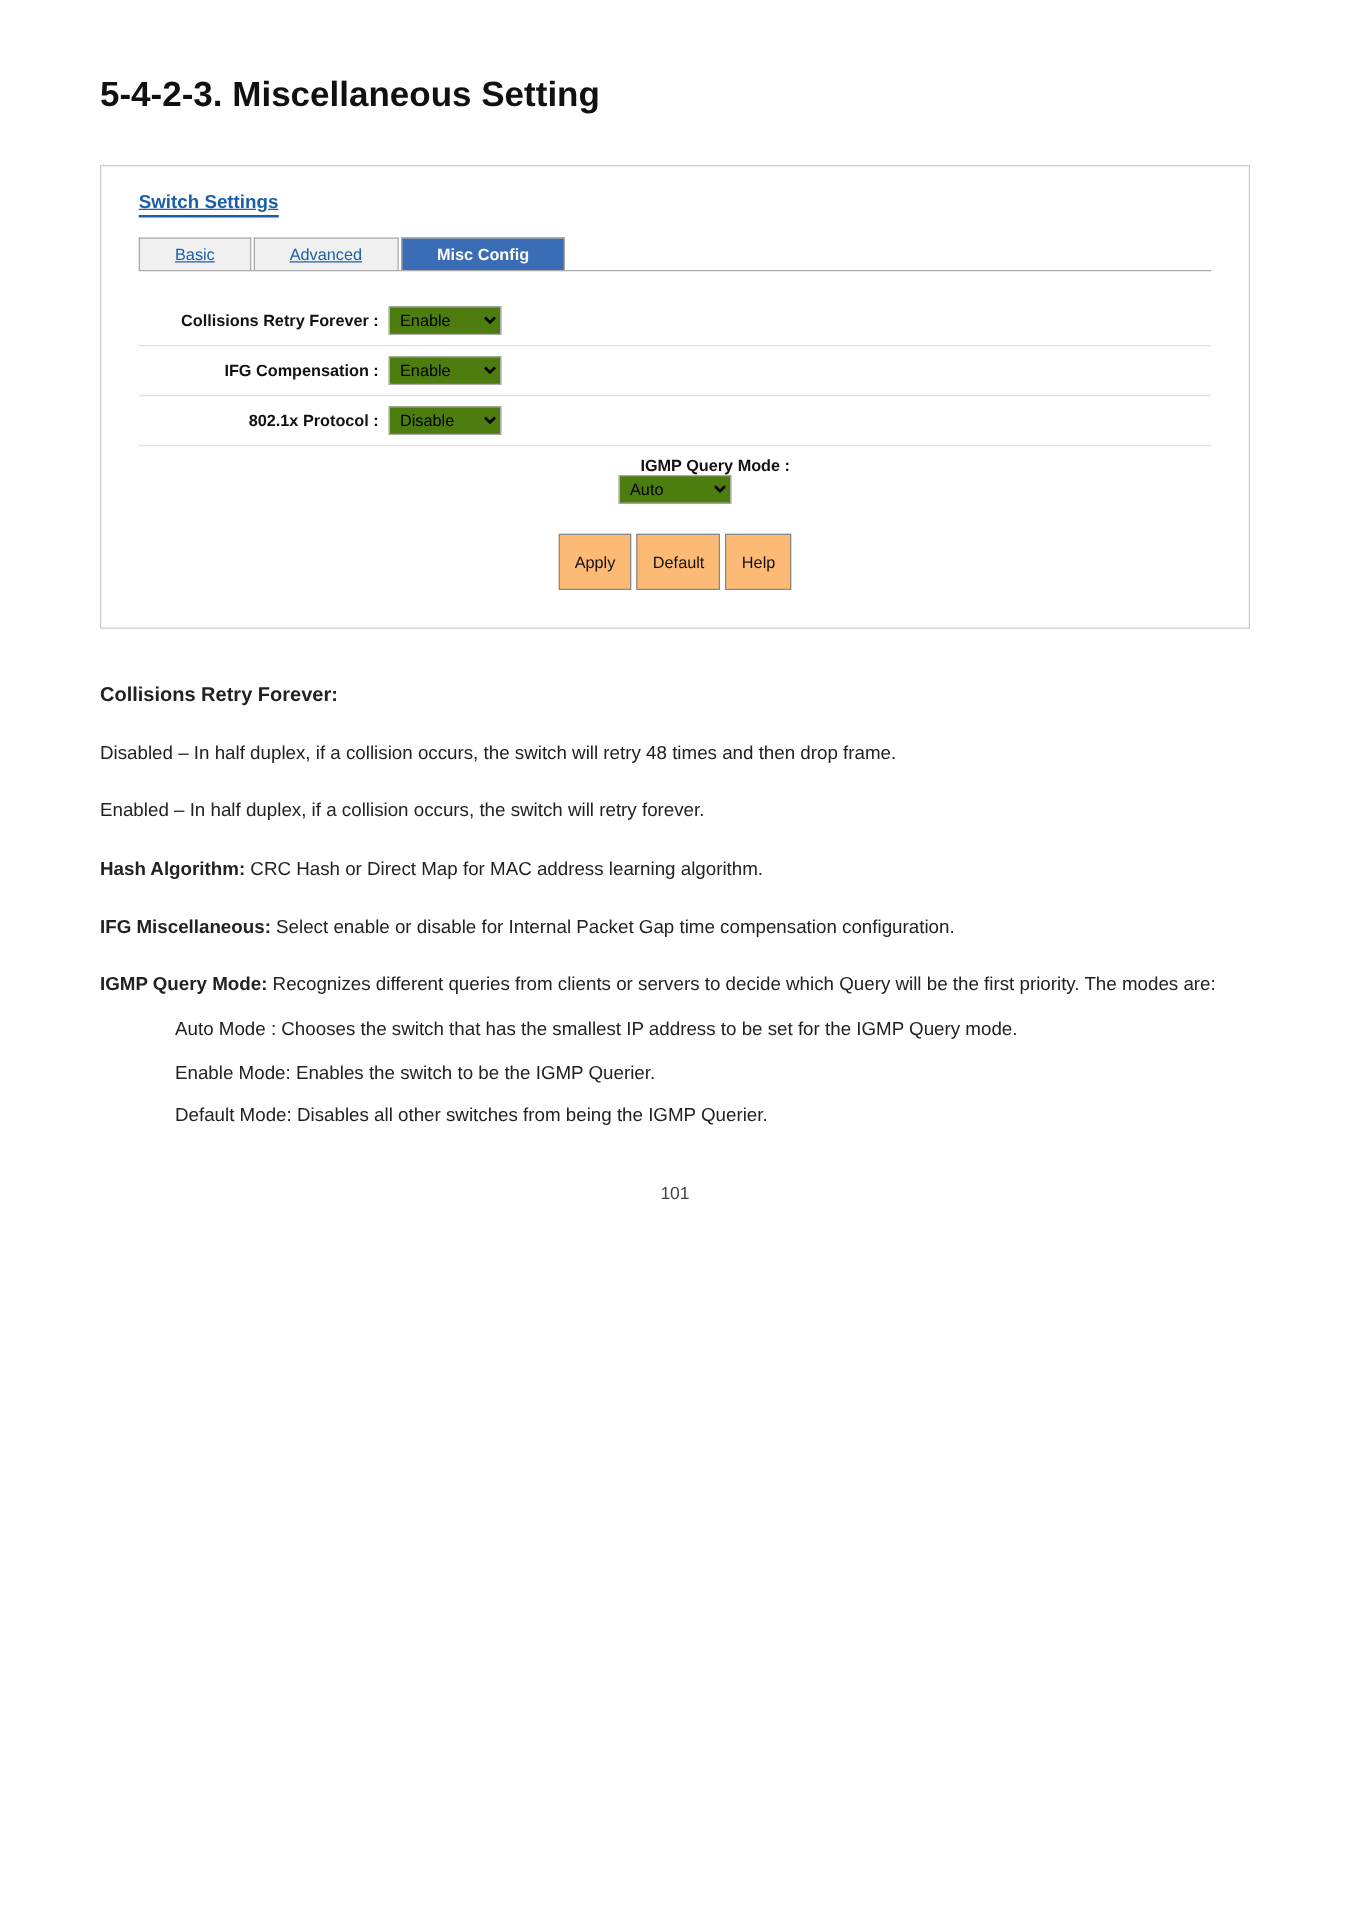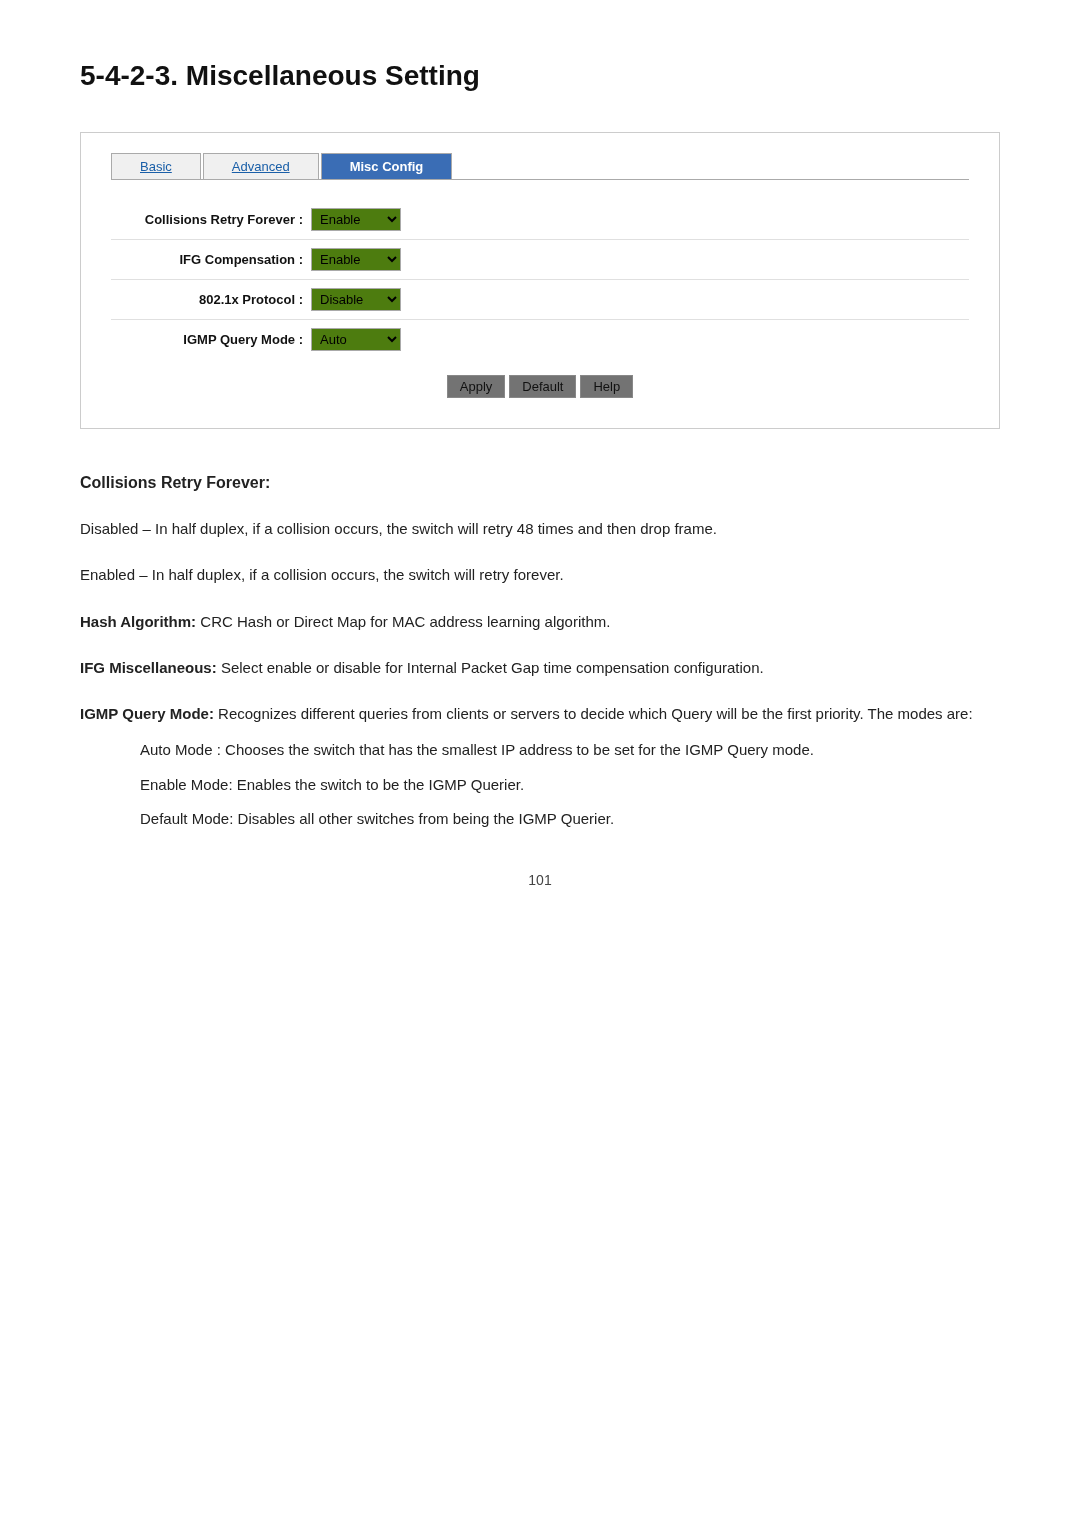--- a/index.html
+++ b/index.html
@@ -70,20 +70,21 @@
 
     .form-row {
       display: flex;
       align-items: center;
       padding: 8px 0;
       border-bottom: 1px solid #e0e0e0;
     }
 
     .form-row:last-child {
       border-bottom: none;
+      flex-direction: column;
     }
 
     .form-label {
       font-weight: bold;
       font-size: 13px;
       min-width: 200px;
       text-align: right;
       padding-right: 8px;
       color: #111;
     }
@@ -98,23 +99,23 @@
 
     .button-row {
       display: flex;
       justify-content: center;
       gap: 4px;
       margin-top: 16px;
     }
 
     .btn {
       font-size: 13px;
-      padding: 3px 12px;
+      padding: 14px 12px;
       border: 1px solid #888;
-      background: #737373;
+      background: #fdba74;
       cursor: pointer;
       color: #111;
     }
 
     .content-section {
       margin-bottom: 20px;
       line-height: 1.7;
     }
 
     .section-heading {
@@ -149,20 +150,23 @@
       color: #444;
     }
   </style>
 </head>
 <body>
 
 <h1>5-4-2-3. Miscellaneous Setting</h1>
 
 <div class="panel">
 
+  <div>
+    <a class="switch-settings-link" href="#">Switch Settings</a>
+  </div>
 
   <div class="tabs">
     <div class="tab inactive">Basic</div>
     <div class="tab inactive">Advanced</div>
     <div class="tab active">Misc Config</div>
   </div>
 
   <div class="form-rows">
 
     <div class="form-row">

